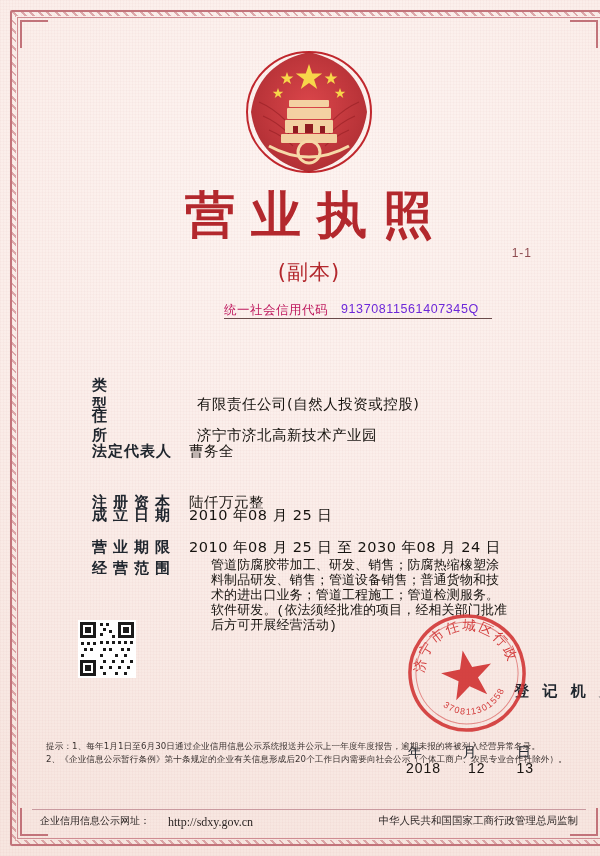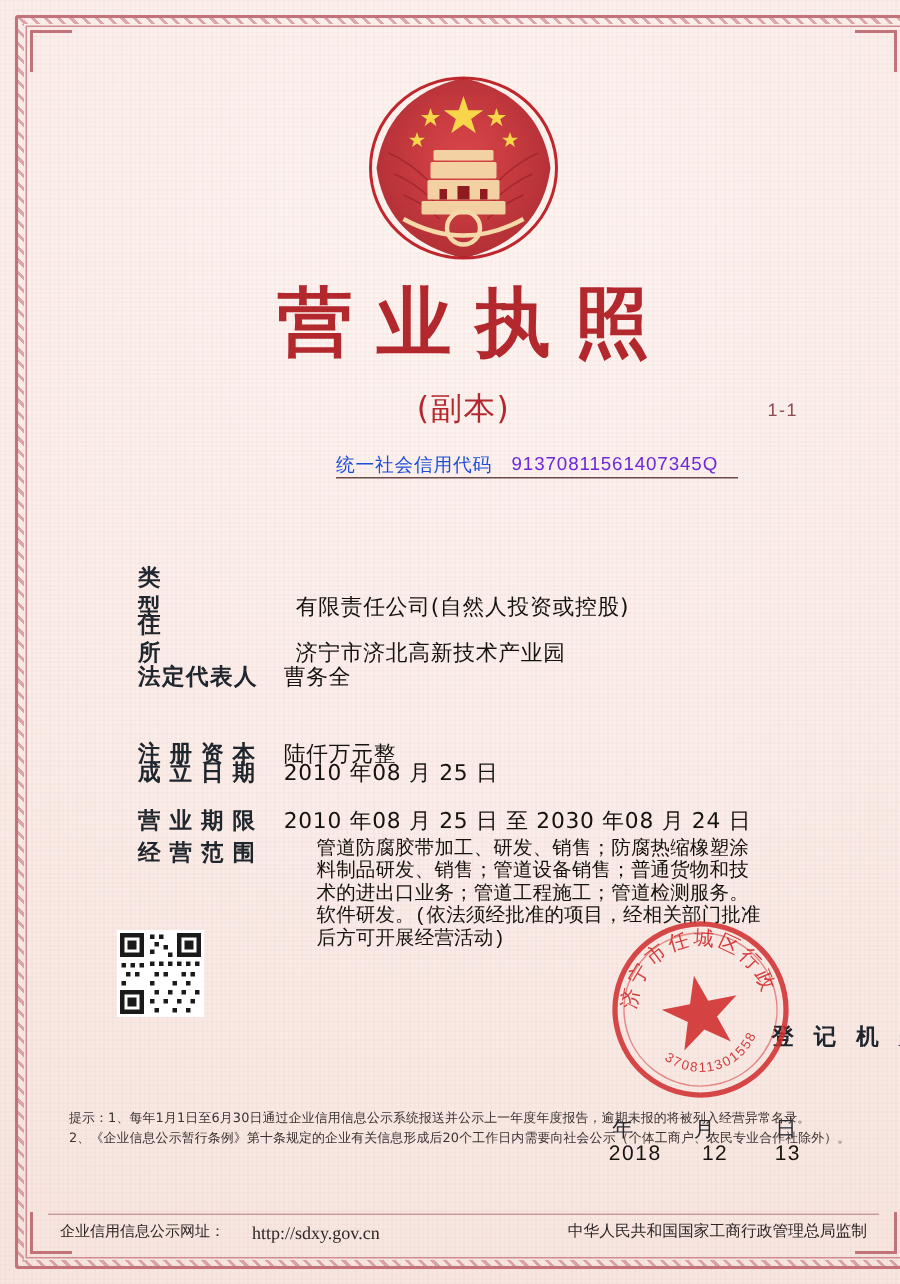--- a/index.html
+++ b/index.html
@@ -96,31 +96,31 @@
     top: 258px;
     text-align: center;
     font-family: "DejaVu Sans", "Liberation Sans", sans-serif;
     font-size: 21px;
     color: #b3282d;
     letter-spacing: 1px;
   }
   .serial {
     position: absolute;
     right: 86px;
-    top: 266px;
+    top: 246px;
     font-size: 12px;
     color: #8d4a4f;
     letter-spacing: 1px;
   }
   .credit-line {
     position: absolute;
     left: 224px;
     top: 302px;
     font-size: 12.5px;
-    color: #1d4ed8;
+    color: #be185d;
     letter-spacing: 0.5px;
     font-family: Liberation Mono, monospace;
   }
   .credit-code {
     position: absolute;
     left: 341px;
     top: 302px;
     font-size: 12.5px;
     color: #6d28d9;
     letter-spacing: 0.6px;

